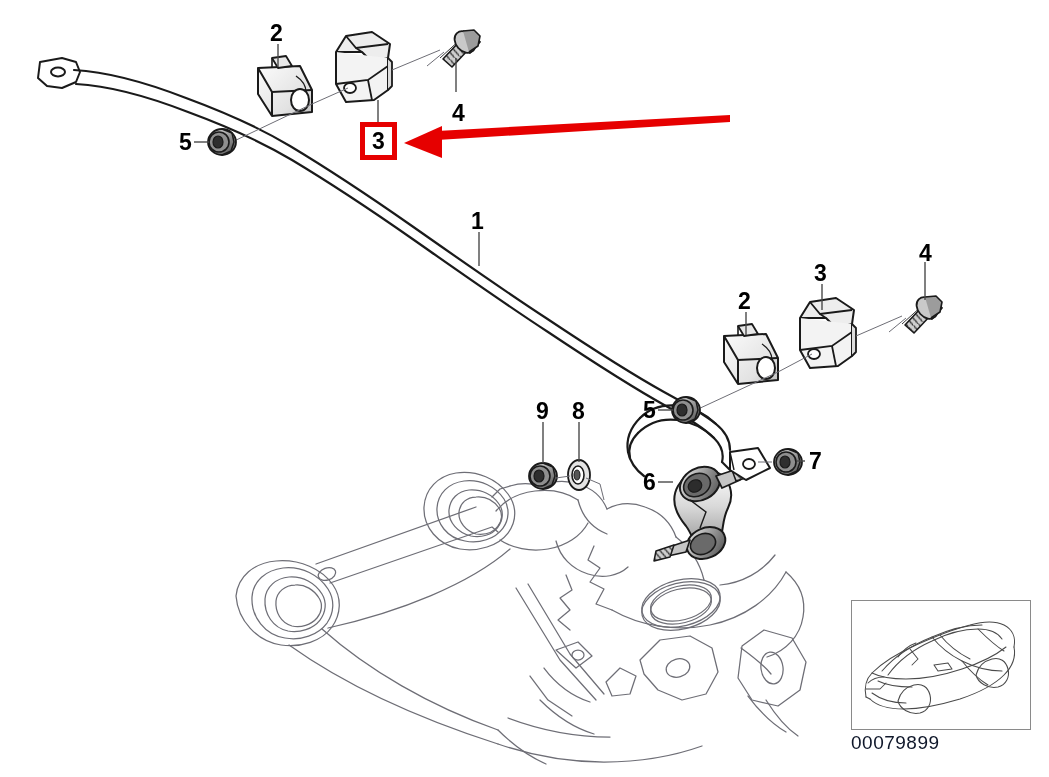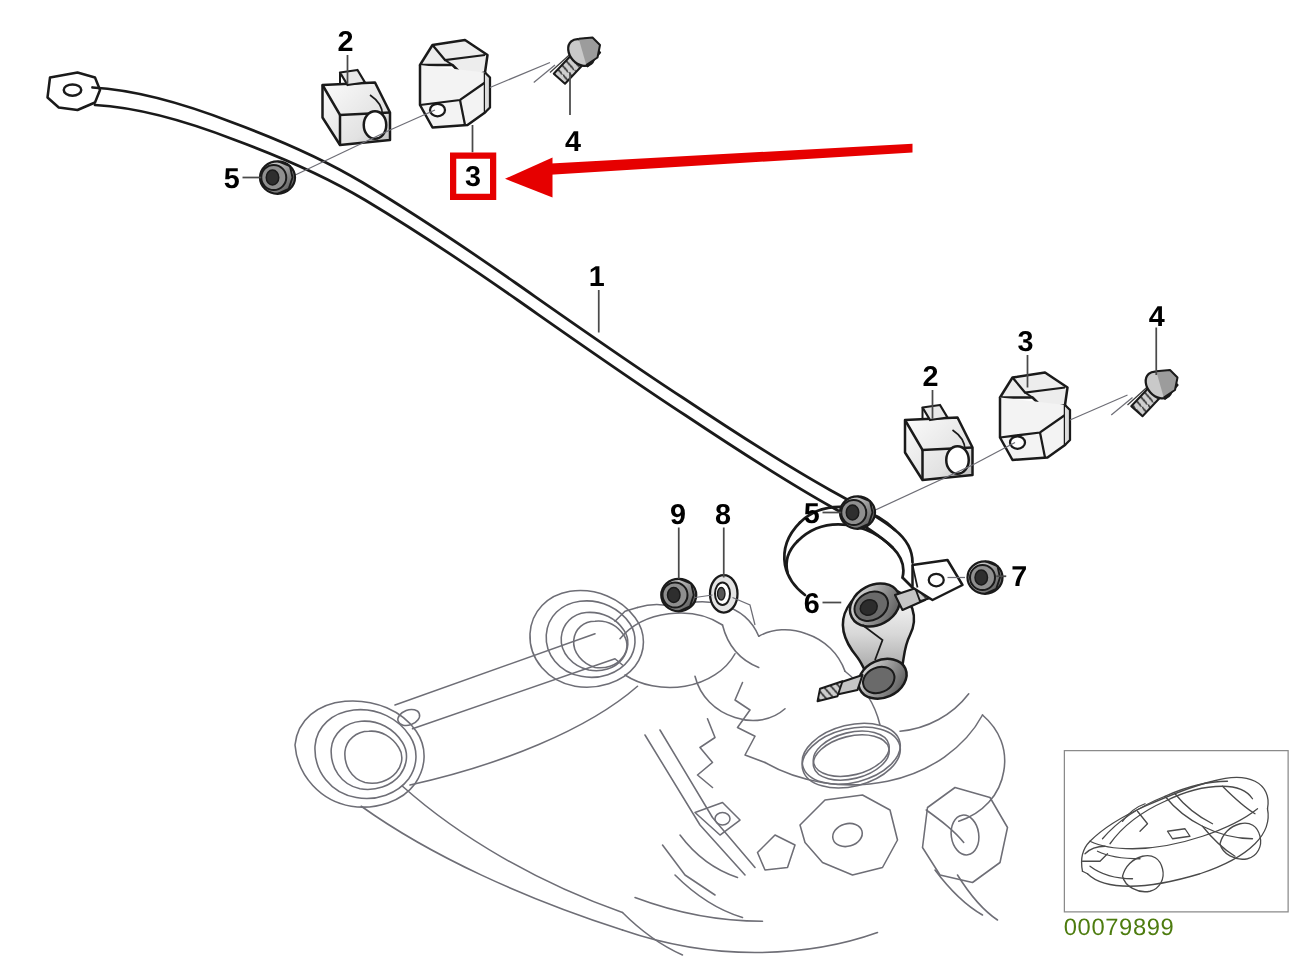--- a/index.html
+++ b/index.html
@@ -55,21 +55,21 @@
     position: absolute;
     box-sizing: border-box;
     border: 1px solid #8a8a8a;
     background: #ffffff;
   }
   .inset-caption {
     position: absolute;
     font-family: "Liberation Sans", sans-serif;
     font-size: 19px;
     letter-spacing: 0.5px;
-    color: #4d7c0f;
+    color: #0f172a;
     white-space: nowrap;
   }
 </style>
 </head>
 <body>
 
 <div id="stage">
 
   <svg id="diagram-svg" viewBox="0 0 1049 777">
 

